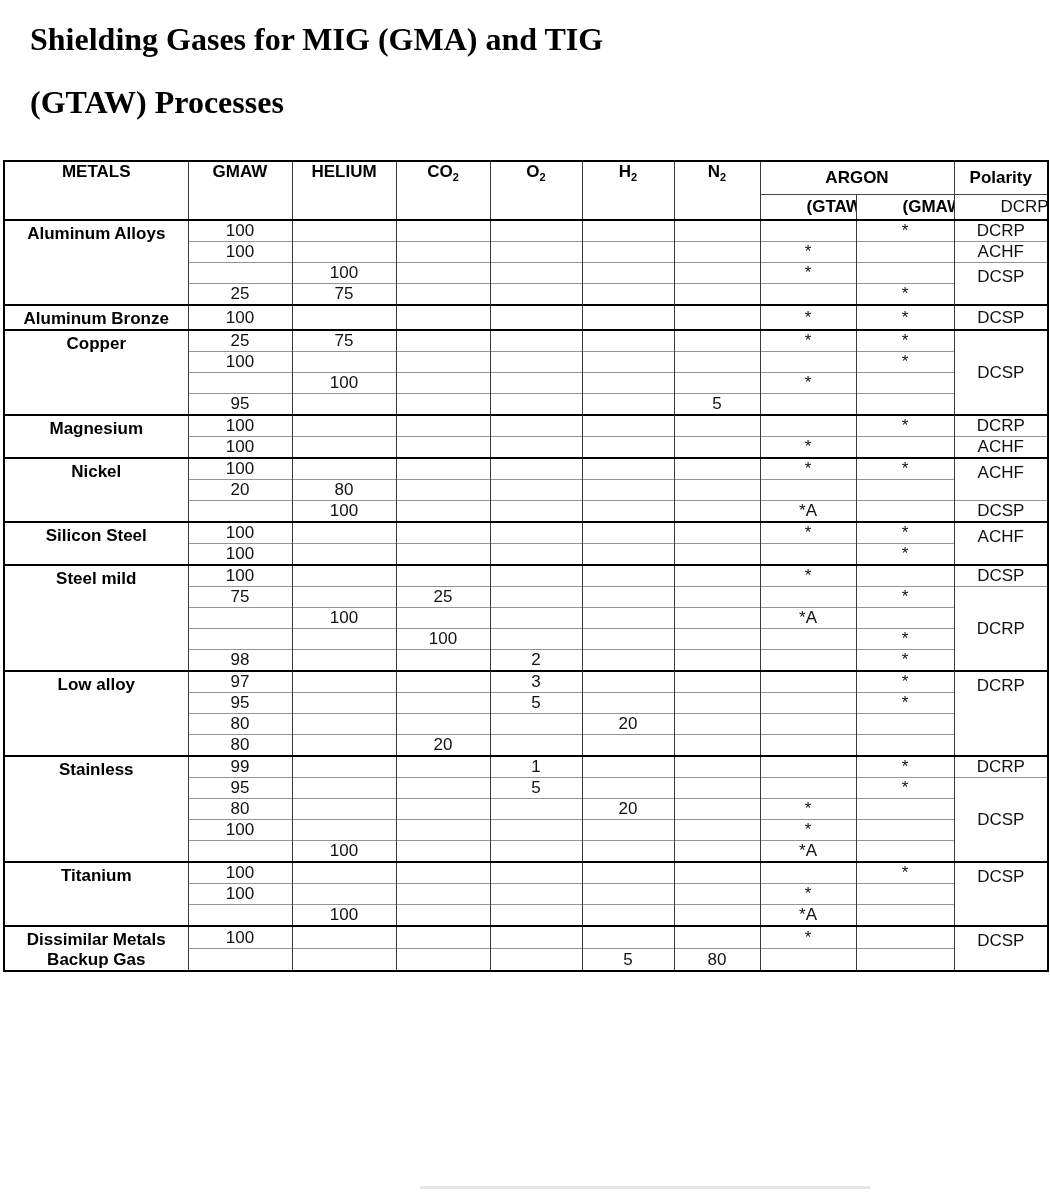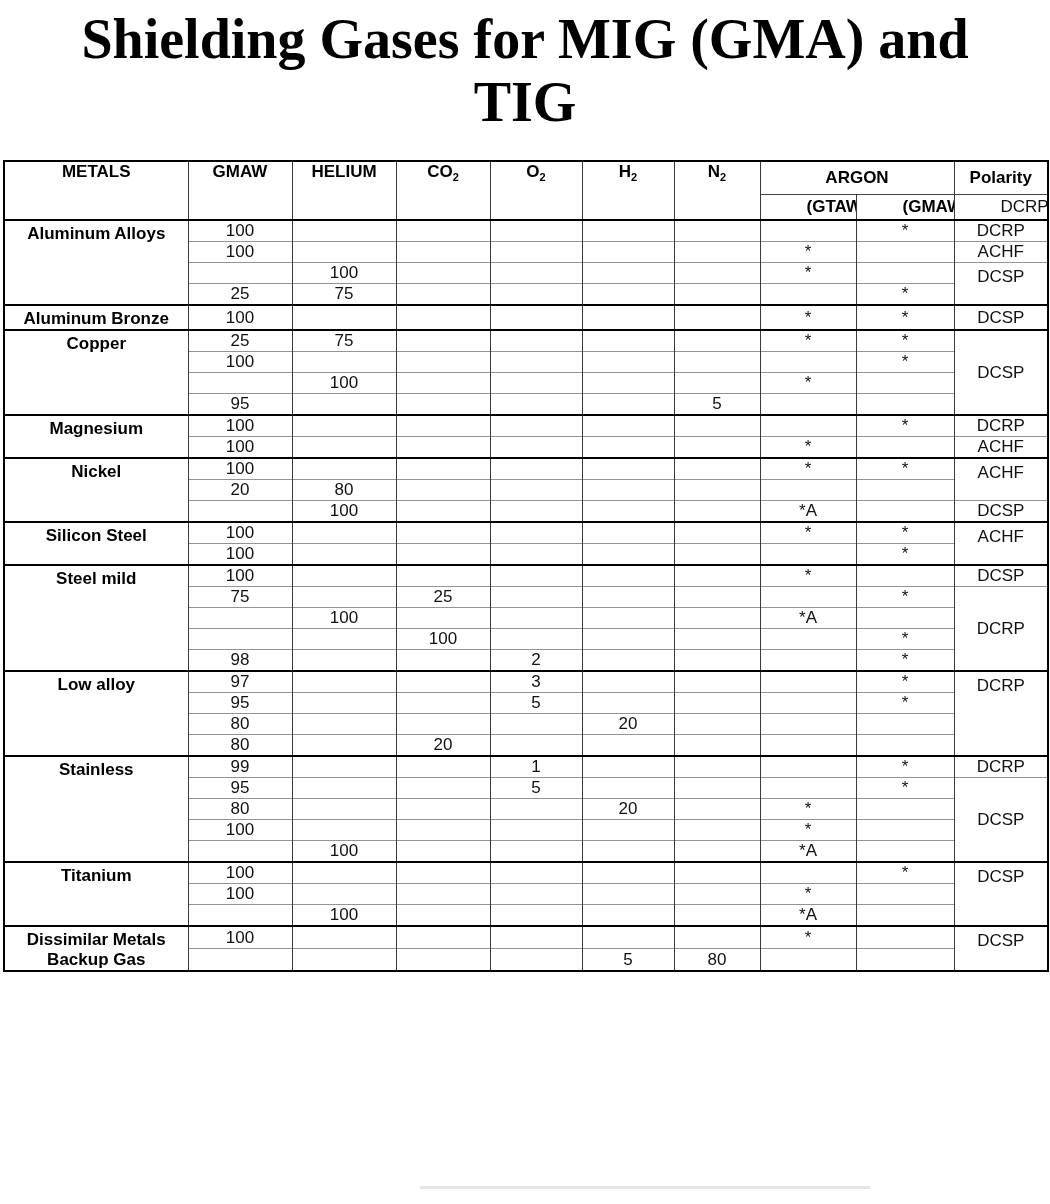--- a/index.html
+++ b/index.html
@@ -1,18 +1,18 @@
 <!DOCTYPE html>
 <html><head>
 <meta charset="utf-8">
 <style>
   html,body{margin:0;padding:0;background:#fff;}
   body{width:1050px;font-family:"Liberation Sans",sans-serif;color:#111;}
-  .title{font-family:"Liberation Serif",serif;font-weight:bold;text-align:center;
-         font-size:56px;line-height:63px;margin:8px 30px 26px 30px;color:#000;}
+  .title{font-family:"Liberation Serif",serif;font-weight:bold;
+         font-size:32px;line-height:63px;margin:8px 30px 26px 30px;color:#000;}
   table{border-collapse:collapse;table-layout:fixed;width:1044px;margin-left:3px;
         border:2px solid #000;}
   col.c-metals{width:184px}col.c-argon{width:104px}col.c-helium{width:104px}
   col.c-co2{width:94px}col.c-o2{width:92px}col.c-h2{width:92px}col.c-n2{width:86px}
   col.c-gtaw{width:96px}col.c-gmaw{width:98px}col.c-pol{width:94px}
   th,td{border-left:1px solid #3a3a3a;border-right:1px solid #3a3a3a;
         text-align:center;vertical-align:middle;font-size:17px;padding:0;
         overflow:hidden;}
   tr.h1{height:33px}
   tr.h2{height:26px}
@@ -28,20 +28,21 @@
   sub{font-size:11px;vertical-align:-4px;}
   .pol-hdr{font-weight:normal;}
   .artifact{position:absolute;left:420px;top:1186px;width:450px;height:3px;
             background:#d7d7d7;opacity:.65;}
 </style>
 </head>
 <body>
 
 <div class="title">
   <div>Shielding Gases for MIG (GMA) and TIG</div>
+  <div>(GTAW) Processes</div>
 </div>
 
 <table>
   <colgroup>
     <col class="c-metals">
       <col class="c-argon">
       <col class="c-helium">
       <col class="c-co2">
     <col class="c-o2">
       <col class="c-h2">

